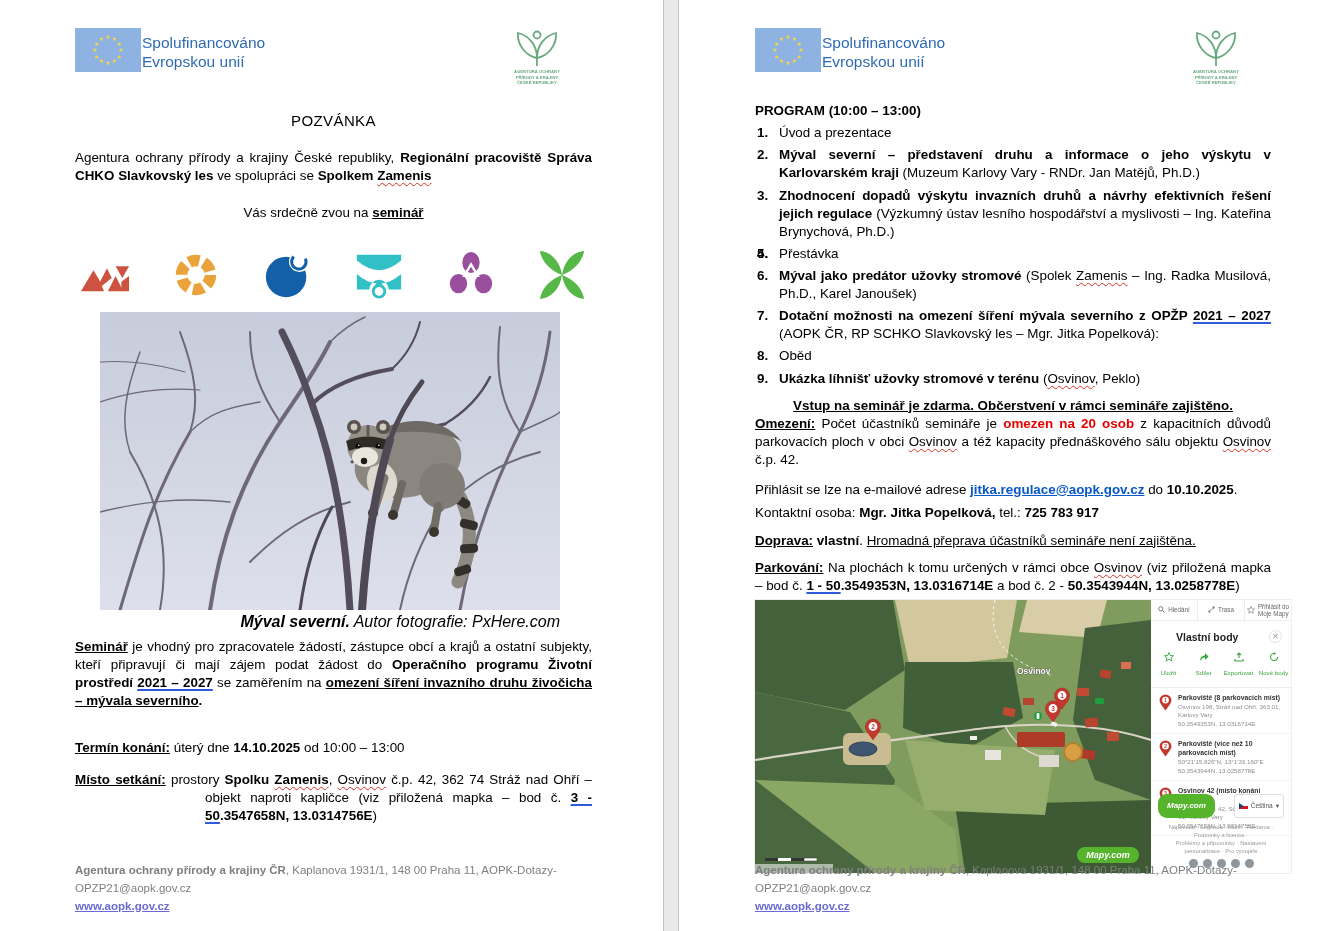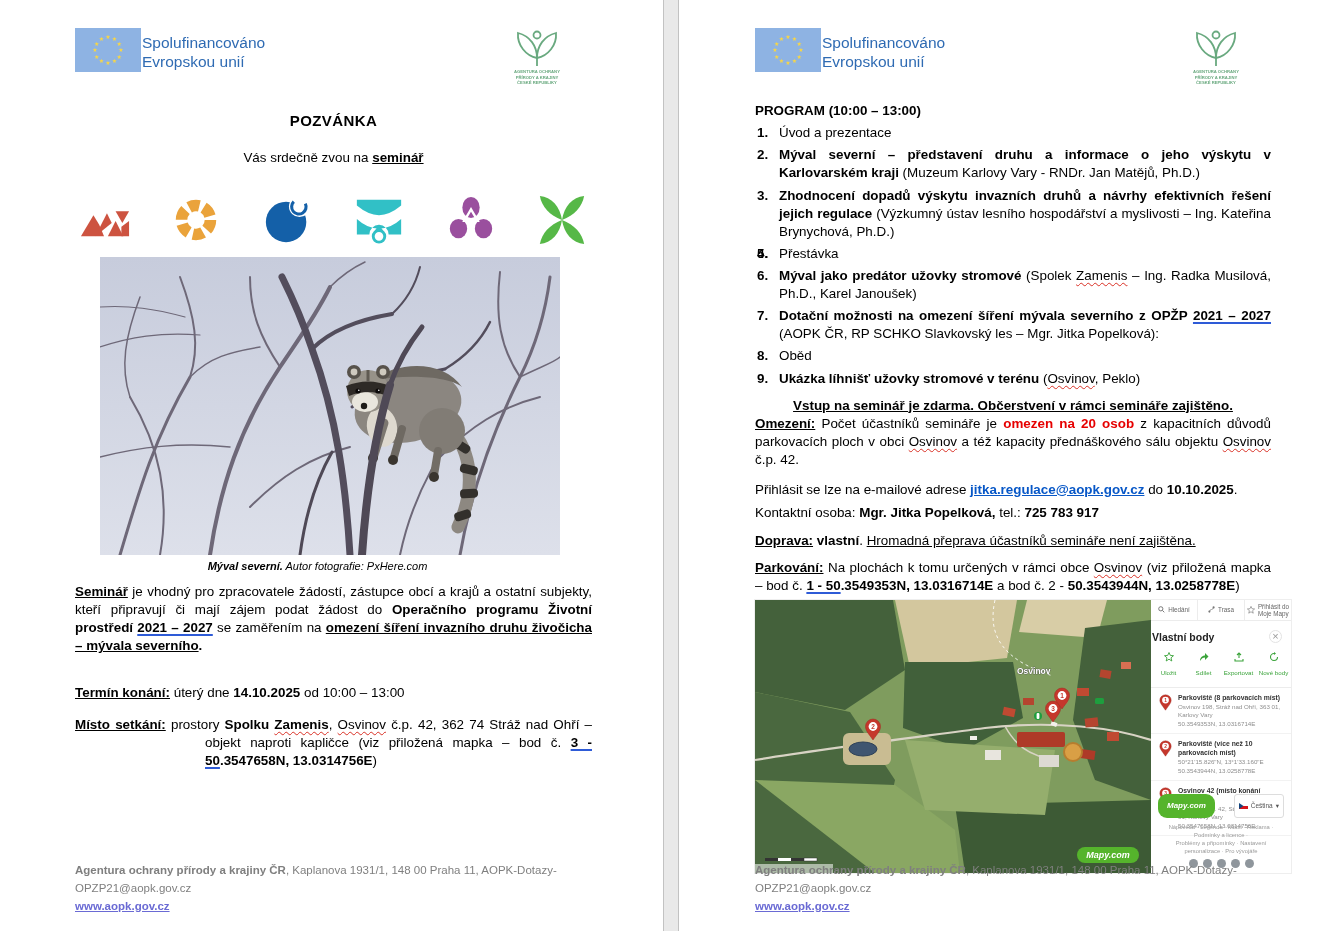--- a/index.html
+++ b/index.html
@@ -16,27 +16,27 @@
   .red{color:#e60000;}
   .sq{text-decoration:underline;text-decoration-style:wavy;text-decoration-color:#d93025;text-decoration-thickness:1px;text-underline-offset:2px;}
   .blu{text-decoration:underline;text-decoration-color:#2e5bd7;text-decoration-thickness:2px;text-underline-offset:2px;}
   .link{color:#0757c7;font-weight:bold;text-decoration:underline;}
   
   .hdr{display:flex;justify-content:space-between;align-items:flex-start;height:60px;}
   .eu{display:flex;gap:1px;align-items:center;}
   .eu-txt{color:#2f6bb3;font-size:15.5px;line-height:19px;padding-top:3px;}
   .aopk{margin-right:28px;}
   
-  .pozvanka{text-align:center;font-weight:bold;font-size:15px;margin-top:24px;letter-spacing:.4px;}
+  .pozvanka{text-align:center;font-weight:normal;font-size:15px;margin-top:24px;letter-spacing:.4px;}
   .intro{margin-top:19px;text-align:justify;}
   .invite{text-align:center;margin-top:19px;}
   .h1{ text-align:center;font-weight:bold;font-size:21.5px;line-height:27px;margin-top:23px;}
   .icons{display:flex;justify-content:space-between;margin:27px 4px 0 4px;}
   .photo{margin:11px 0 0 25px;display:block;}
-  .caption{width:485px;text-align:center;font-size:11px;line-height:13px;margin-top:5px;}
+  .caption{width:485px;text-align:right;font-size:16px;line-height:13px;margin-top:5px;}
   .seminar{margin-top:10px;text-align:justify;}
   .termin{margin-top:29px;}
   .misto{margin-top:14px;padding-left:130px;text-indent:-130px;text-align:justify;}
   .pfoot{position:absolute;left:75px;right:70px;bottom:16px;color:#7f7f7f;font-size:11.5px;line-height:18px;}
   #page2 .pfoot{left:76px;right:72px;}
   .flink{color:#6a6ad4;font-weight:bold;text-decoration:underline;cursor:pointer;}
   
   .prog-title{font-weight:bold;margin-top:14px;}
   .plist{margin-top:4px;}
   .pitem{position:relative;padding-left:24px;text-align:justify;margin-top:4.2px;}
@@ -48,21 +48,21 @@
   .doprava{margin-top:10px;}
   .parkovani{margin-top:9px;text-align:justify;}
   
   .mapblock{margin-top:5px;width:536px;height:273px;display:flex;position:relative;box-shadow:0 0 0 1px #eee;}
   .mapimg{width:396px;height:273px;display:block;flex:0 0 auto;}
   .sidebar{width:140px;height:273px;background:#fff;position:relative;font-family:"Liberation Sans",sans-serif;flex:0 0 auto;}
   .tabs{display:flex;height:20px;border-bottom:1px solid #ececec;}
   .tab{flex:1;display:flex;align-items:center;justify-content:center;gap:3px;font-size:6.3px;color:#666;border-right:1px solid #ececec;cursor:pointer;}
   .tab:last-child{border-right:none;}
   .tab .tl2{line-height:7px;text-align:left;}
-  .panel-h{display:flex;justify-content:space-between;align-items:center;padding:7px 9px 5px 1px;}
+  .panel-h{display:flex;justify-content:space-between;align-items:center;padding:7px 9px 5px 25px;}
   .panel-title{font-size:10.5px;font-weight:bold;color:#222;}
   .panel-close{color:#9a9a9a;font-size:11px;line-height:10px;cursor:pointer;border:1px solid #e3e3e3;border-radius:50%;width:11px;height:11px;text-align:center;}
   .actions{display:flex;border-bottom:1px solid #ececec;padding:1px 0 5px 0;}
   .act{flex:1;display:flex;flex-direction:column;align-items:center;gap:2px;color:#3aa33a;font-size:6.2px;cursor:pointer;}
   .mpoint{display:flex;gap:6px;padding:6px 8px 5px 8px;border-bottom:1px solid #f2f2f2;cursor:pointer;}
   .mp-pin{flex:0 0 auto;}
   .mp-title{font-size:6.8px;font-weight:bold;color:#333;line-height:8.5px;}
   .mp-addr,.mp-coord{font-size:6.2px;color:#8e8e8e;line-height:8px;margin-top:1px;}
   .sb-footer{position:absolute;bottom:5px;left:7px;right:7px;}
   .sb-row1{display:flex;justify-content:space-between;align-items:center;}
@@ -113,20 +113,21 @@
           <text x="27" y="45">AGENTURA OCHRANY</text>
           <text x="27" y="50.5">PŘÍRODY A KRAJINY</text>
           <text x="27" y="56">ČESKÉ REPUBLIKY</text>
         </g>
       </svg>
     </div>
   </div>
 
   <p class="pozvanka">POZVÁNKA</p>
 
+  <p class="intro"><span>Agentura ochrany přírody a krajiny České republiky, </span><span class="b">Regionální pracoviště Správa CHKO Slavkovský les</span><span> ve spolupráci se </span><span class="b">Spolkem </span><span class="b sq">Zamenis</span></p>
 
   <p class="invite"><span>Vás srdečně zvou na </span><span class="b u">seminář</span></p>
 
 
   <div class="icons">
     <svg width="52" height="52" viewBox="0 0 54 54">
       <g fill="#cd5340">
         <polygon points="2,44 15,22 21,32 26,44"></polygon>
         <polygon points="17,44 29,20 34,30"></polygon>
         <polygon points="30,44 38,28 46,44"></polygon>

